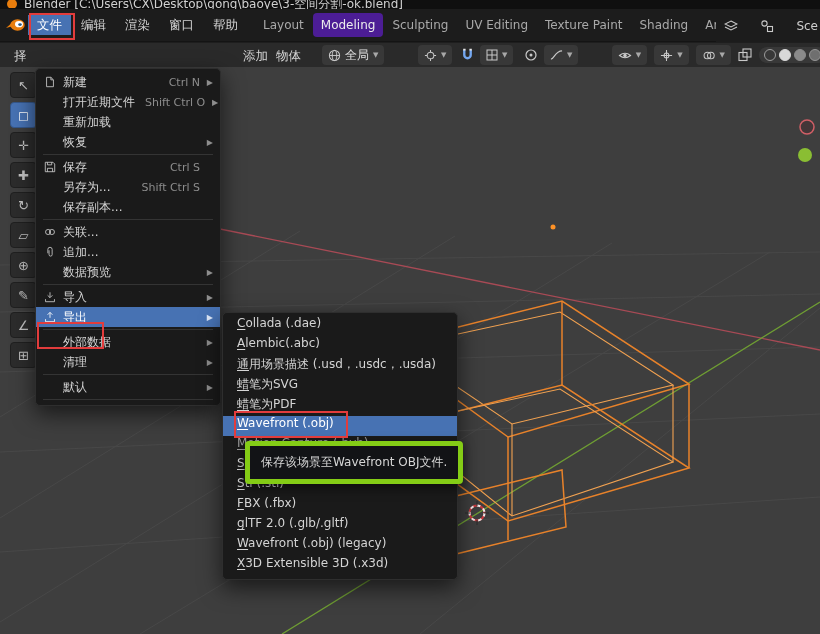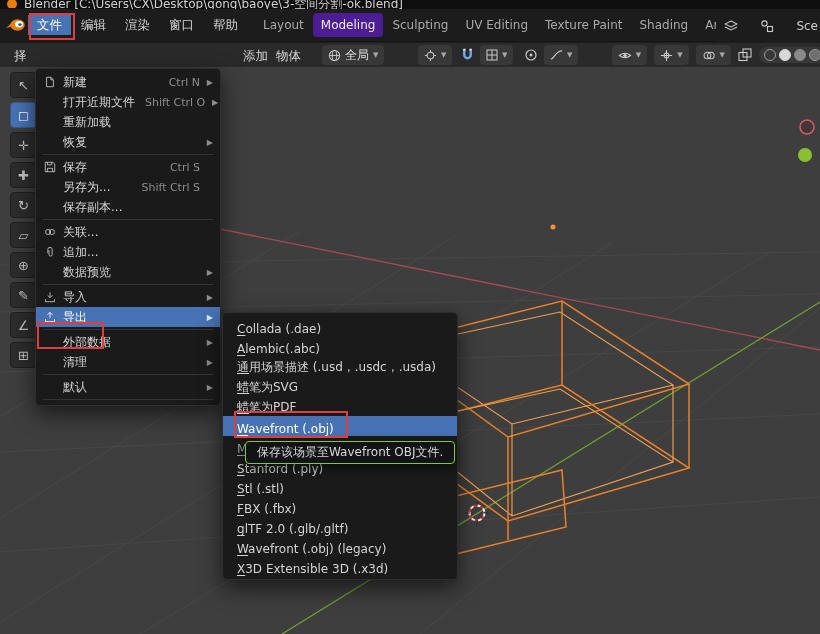--- a/index.html
+++ b/index.html
@@ -43,25 +43,25 @@
 .mrow{height:20px;display:flex;align-items:center;padding:0 7px 0 5px;font-size:12px;color:#d4d4d4;white-space:nowrap}
 .mic{width:17px;height:14px;display:flex;align-items:center;justify-content:center;margin-right:5px;flex:none;color:#c9c9c9}
 .mic svg{width:12px;height:12px}
 .mlabel{flex:0 0 auto}
 .mshort{margin-left:auto;color:#8d8d8d;font-size:11px;padding-left:10px}
 .marrow{width:9px;margin-left:4px;color:#8d8d8d;font-size:8px;text-align:right;flex:none}
 .msep{height:1px;background:#343434;margin:2px 7px}
 .mrow.hl{background:var(--accent);color:#fff}
 .mrow.hl .mshort,.mrow.hl .marrow{color:#dbe6f7}
 .mrow.hl .mic{color:#fff}
-.xrow{height:20px;display:flex;align-items:flex-end;padding:0 10px 0 14px;font-size:12px;color:#d4d4d4;white-space:nowrap}
+.xrow{height:20px;display:flex;align-items:flex-start;padding:0 10px 0 14px;font-size:12px;color:#d4d4d4;white-space:nowrap}
 .xrow u{text-decoration:underline;text-underline-offset:2px}
 .xrow.hl{background:var(--accent);color:#fff}
 .xrow.dim{color:#9b9b9b}
-.tooltip{position:absolute;left:245px;top:441px;background:#121316;border:1px solid #84cc16;border-radius:4px;padding:2px 11px;font-size:12px;color:#d6d6d6;z-index:12;box-shadow:0 4px 12px rgba(0,0,0,.55);white-space:nowrap}
+.tooltip{position:absolute;left:245px;top:441px;background:#121316;border:5px solid #84cc16;border-radius:4px;padding:8px 11px;font-size:12px;color:#d6d6d6;z-index:12;box-shadow:0 4px 12px rgba(0,0,0,.55);white-space:nowrap}
 .annot{position:absolute;border:2px solid var(--annotation);z-index:30;pointer-events:none}
 #annot-file{left:29px;top:13px;width:46px;height:27px}
 #annot-export{left:37px;top:322px;width:67px;height:27px}
 #annot-wavefront{left:234px;top:411px;width:114px;height:27px}
 .wire2{stroke:#f2a251 !important;stroke-width:1.1 !important}
 .axx{stroke:var(--axis-x);stroke-width:1.3}
 .axy{stroke:var(--axis-y);stroke-width:1.3}
 </style>
 </head>
 <body>

